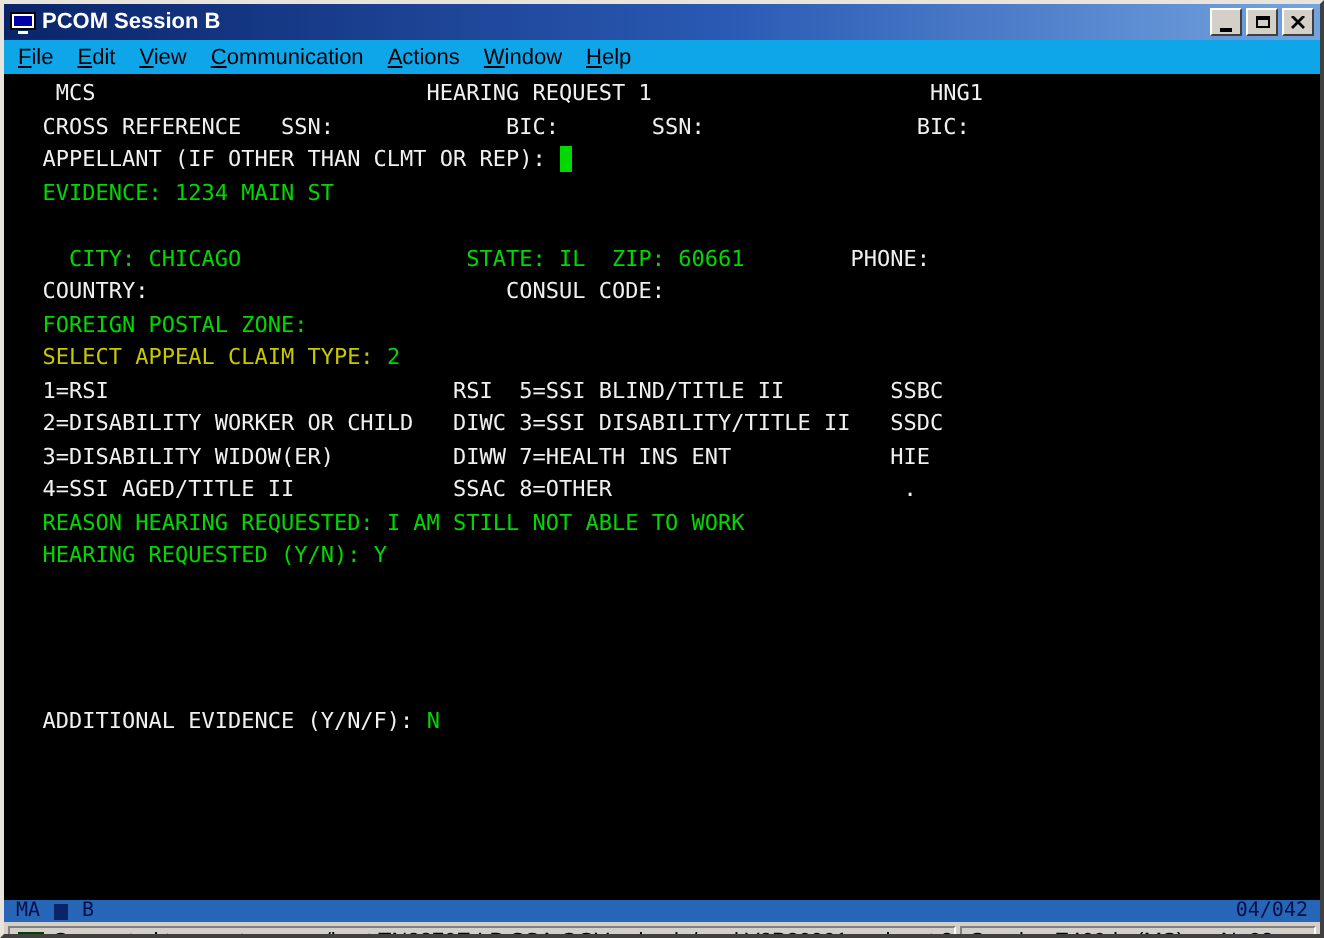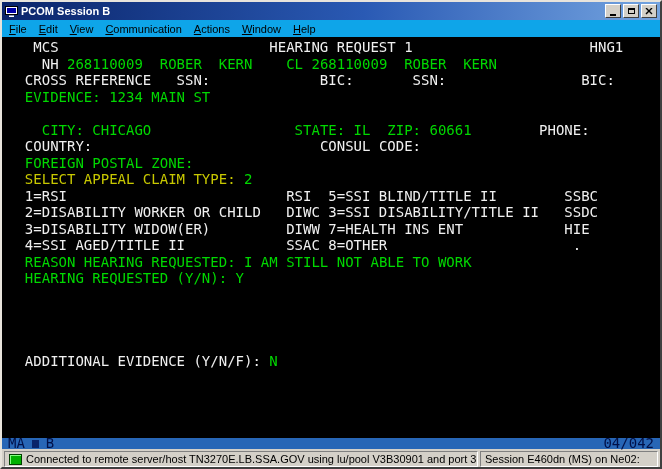--- a/index.html
+++ b/index.html
@@ -24,34 +24,34 @@
   }
   .glyph-min { width:6px; height:2px; background:#000; margin-top:7px; }
   .glyph-max { width:7px; height:6px; border:1px solid #000; border-top:2px solid #000; box-sizing:border-box; }
   
   .menubar { height:17px; display:flex; align-items:center; font-size:11px; color:#000; padding-left:1px; }
   .menu-item { padding:16px 6px; white-space:nowrap; }
   .menu-item u { text-decoration:underline; }
   
   .terminal {
     height:399px; background:#000; overflow:hidden;
-    padding:2px 0 0 6px;
-    font-family:"DejaVu Sans Mono", monospace; font-size:14px;
+    padding:2px 0 12px 6px;
+    font-family:"DejaVu Sans Mono", monospace; font-size:11px;
   }
   .trow { height:16.5px; line-height:16.5px; white-space:pre; }
   .c-w   { color:#f0f0f0; }
   .c-g   { color:#00d800; }
   .c-y   { color:#c8c800; }
   .c-gf  { color:#00d800; text-underline-offset:2px; text-decoration-thickness:1px; }
   .c-cur { background:#00d800; color:#000; }
   
   .oia {
     height:11px; background:#2766b6; color:#001048;
     display:flex; justify-content:space-between; align-items:center;
-    font-family:"DejaVu Sans Mono", monospace; font-size:14px; line-height:11px;
+    font-family:"DejaVu Sans Mono", monospace; font-size:10px; line-height:11px;
     padding:0 6px;
   }
   .oia-left { display:flex; align-items:center; }
   .oia-box { display:inline-block; width:7px; height:8px; background:#0a246a; margin:0 7px; }
   
   .statusbar { height:20px; box-sizing:border-box; display:flex; gap:2px; padding:2px; background:#d4d0c8; font-size:11px; color:#000; }
   .status-panel {
     border:1px solid; border-color:#808080 #ffffff #ffffff #808080;
     display:flex; align-items:center; gap:4px; padding:0 4px; height:16px;
     box-sizing:border-box; white-space:nowrap; overflow:hidden;
@@ -97,22 +97,22 @@
       <div class="menu-item"><u>E</u>dit</div>
       <div class="menu-item"><u>V</u>iew</div>
       <div class="menu-item"><u>C</u>ommunication</div>
       <div class="menu-item"><u>A</u>ctions</div>
       <div class="menu-item"><u>W</u>indow</div>
       <div class="menu-item"><u>H</u>elp</div>
     </div>
 
   <div class="terminal">
       <div class="trow"><span class="c-w">   MCS                         HEARING REQUEST 1                     HNG1</span></div>
-      <div class="trow"><span class="c-w">    NH </span><span class="c-g">268110009  ROBER  KERN</span><span class="c-w">    </span><span class="c-g">CL 268110009  ROBER  KERN</span></div>
       <div class="trow"><span class="c-w">  CROSS REFERENCE   SSN:             BIC:       SSN:                BIC:</span></div>
+      <div class="trow"><span class="c-w">  APPELLANT (IF OTHER THAN CLMT OR REP): </span><span class="c-cur"> </span><span class="c-gf">                           </span></div>
       <div class="trow"><span class="c-g">  EVIDENCE: </span><span class="c-gf">1234 MAIN ST            </span></div>
       <div class="trow"><span class="c-w">           </span><span class="c-gf">                        </span></div>
       <div class="trow"><span class="c-g">    CITY: </span><span class="c-gf">CHICAGO             </span><span class="c-g">    STATE: </span><span class="c-gf">IL</span><span class="c-g">  ZIP: </span><span class="c-gf">60661</span><span class="c-w">        PHONE: </span><span class="c-gf">   </span><span class="c-w"> </span><span class="c-gf">   </span><span class="c-w"> </span><span class="c-gf">   </span></div>
       <div class="trow"><span class="c-w">  COUNTRY: </span><span class="c-gf">              </span><span class="c-w">            CONSUL CODE: </span><span class="c-gf">   </span></div>
       <div class="trow"><span class="c-g">  FOREIGN POSTAL ZONE: </span><span class="c-gf">              </span></div>
       <div class="trow"><span class="c-y">  SELECT APPEAL CLAIM TYPE: </span><span class="c-gf">2</span><span class="c-w"> </span><span class="c-gf"> </span></div>
       <div class="trow"><span class="c-w">  1=RSI                          RSI  5=SSI BLIND/TITLE II        SSBC</span></div>
       <div class="trow"><span class="c-w">  2=DISABILITY WORKER OR CHILD   DIWC 3=SSI DISABILITY/TITLE II   SSDC</span></div>
       <div class="trow"><span class="c-w">  3=DISABILITY WIDOW(ER)         DIWW 7=HEALTH INS ENT            HIE</span></div>
       <div class="trow"><span class="c-w">  4=SSI AGED/TITLE II            SSAC 8=OTHER </span><span class="c-gf">                    </span><span class="c-w"> .</span></div>

